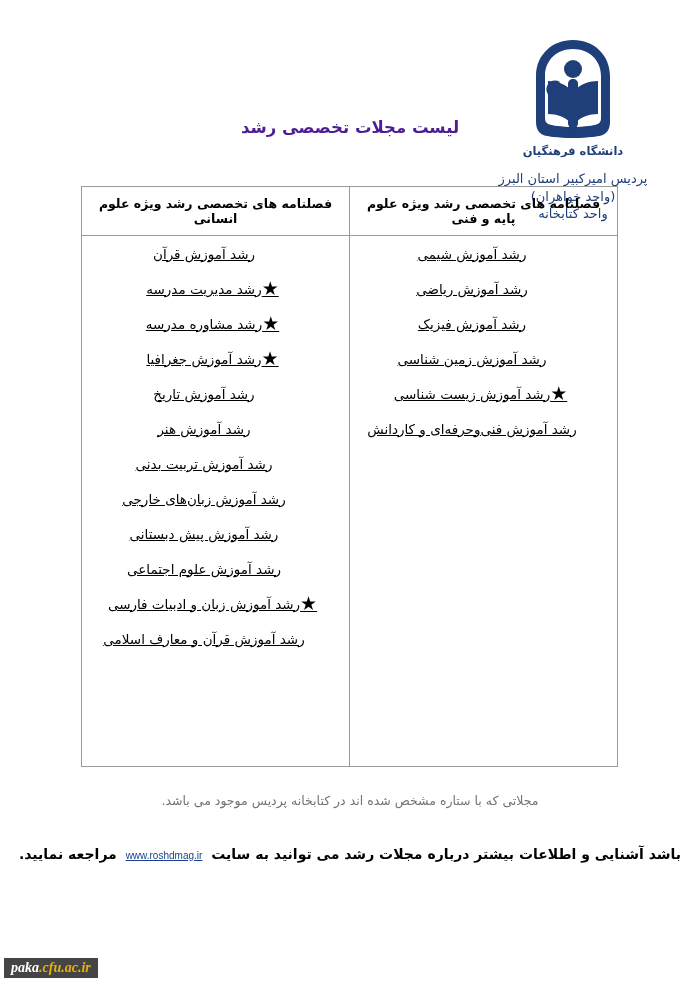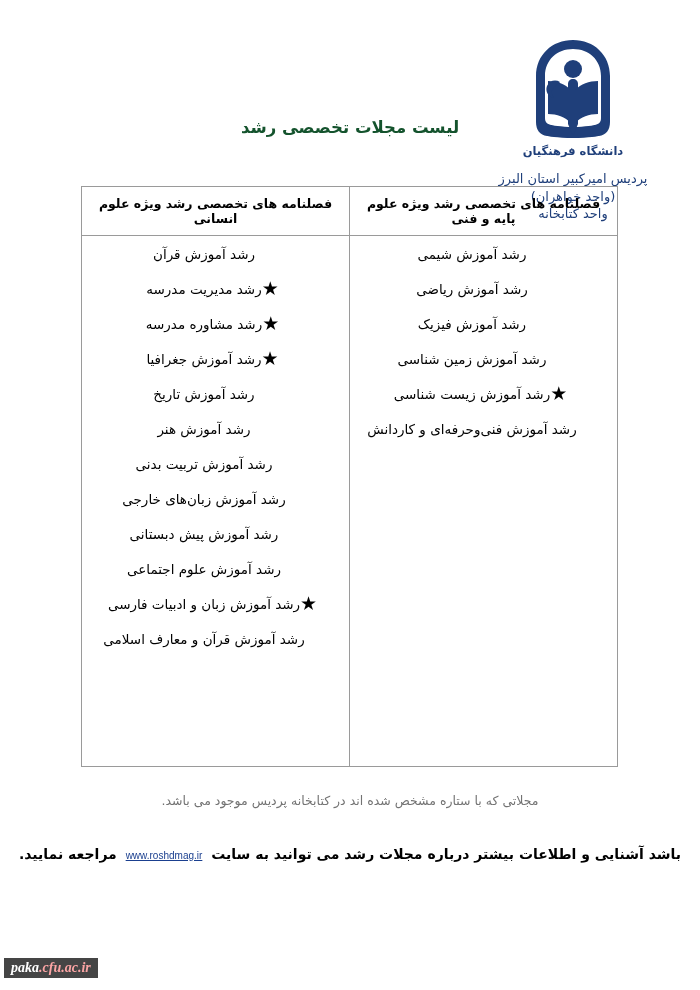--- a/index.html
+++ b/index.html
@@ -50,21 +50,21 @@
 
   
   .page-title {
     position: absolute;
     top: 118px;
     left: 0;
     width: 700px;
     text-align: center;
     font-size: 16.5px;
     font-weight: bold;
-    color: #14532d;
+    color: #4c1d95;
     letter-spacing: 0;
   }
 
   
   .journal-table {
     position: absolute;
     top: 186px;
     left: 81px;
     width: 537px;
     border-collapse: collapse;
@@ -83,20 +83,21 @@
     font-weight: bold;
     text-align: center;
     vertical-align: middle;
     padding: 0 8px;
     letter-spacing: 0;
     margin-top: 15px;
   }
   .col-cell {
     padding: 14px 0 18px 0;
     height: 530px;
+    text-decoration: underline;
   }
   .jlist {
     list-style: none;
     margin: 0;
     padding: 0;
   }
   .jrow {
     display: flex;
     align-items: center;
     justify-content: center;
@@ -157,21 +158,21 @@
     background: #454545;
     padding: 2px 7px 3px 7px;
     font-family: "Liberation Serif", serif;
     font-style: italic;
     font-weight: bold;
     font-size: 14px;
     direction: ltr;
     line-height: 1.1;
   }
   .wm-a { color: #ffffff; }
-  .wm-b { color: #fca5a5; }
+  .wm-b { color: #eab308; }
 </style>
 </head>
 <body>
 
 <div class="logo-block">
   <svg class="logo-mark" viewBox="0 0 92 102" aria-hidden="true">
     <path fill="#1f3f7a" d="M46 2C25 2 9 17 9 38v46c0 8 4 13 11 14 0 0 10 2 26 2s26-2 26-2c7-1 11-6 11-14V38C83 17 67 2 46 2zm0 9c16 0 28 11 28 27v42c0 4-2 6-6 7 0 0-10 2-22 2s-22-2-22-2c-4-1-6-3-6-7V38c0-16 12-27 28-27z"></path>
     <circle fill="#1f3f7a" cx="46" cy="31" r="9"></circle>
     <path fill="#1f3f7a" d="M46 41c-3 0-5 2-5 5v40l5 12 5-12V46c0-3-2-5-5-5z"></path>
     <path fill="#1f3f7a" d="M44 52c-6-6-14-9-23-9v33c9 0 17 3 23 9V52z"></path>

